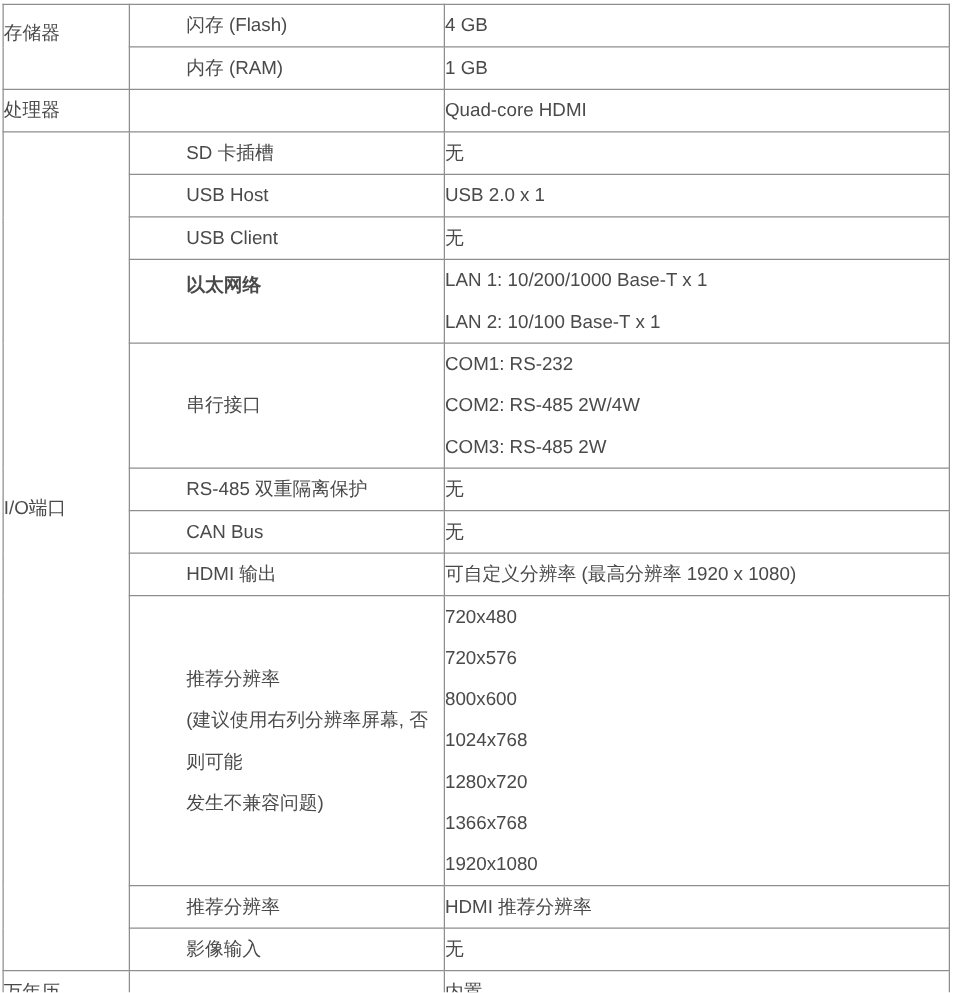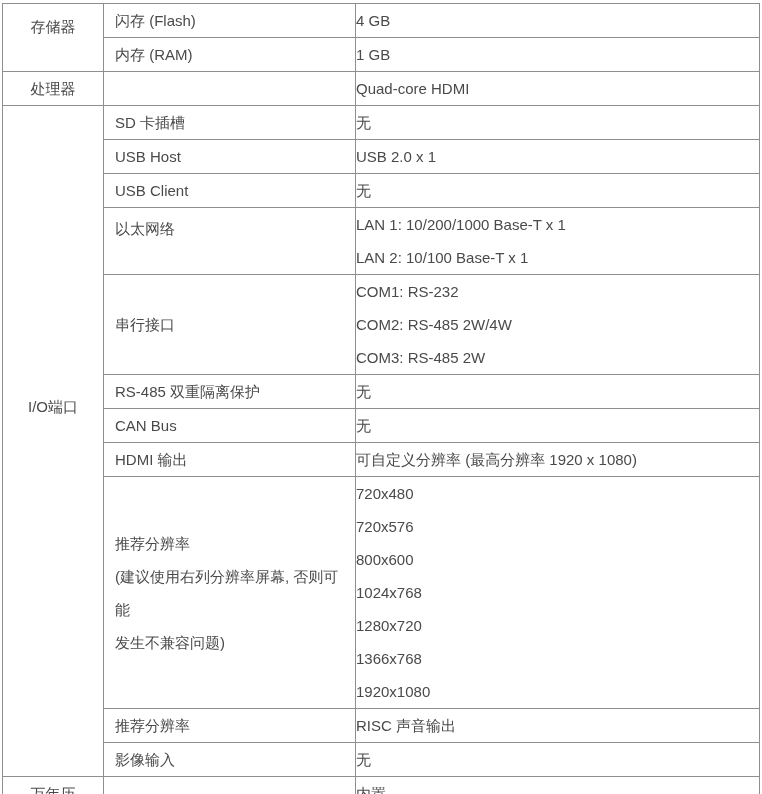--- a/index.html
+++ b/index.html
@@ -19,28 +19,28 @@
   }
   col.c1{width:101px;} col.c2{width:252px;} col.c3{width:404px;}
   td{
     border:1px solid var(--border-color);
     padding:0;
     font-size:15px;
     color:var(--text-color);
     background:var(--bg-color);
     overflow:hidden;
   }
-  td.cat{text-align:center;vertical-align:middle;}
+  td.cat{vertical-align:middle;}
   td.cat.storage{padding-bottom:22px;}
   td.cat.io{padding-bottom:70px;}
   td.lbl{text-align:left;vertical-align:middle;padding-left:11px;padding-right:4px;}
-  td.lbl.top{vertical-align:top;padding-top:4px;}
+  td.lbl.top{vertical-align:top;padding-top:4px;font-weight:bold;}
   td.val{text-align:left;vertical-align:middle;}
   .line{line-height:33px;white-space:nowrap;}
-  td.lbl .line{white-space:normal;}
+  td.lbl .line{white-space:normal;margin-left:34px;}
 </style>
 </head>
 <body>
 
 <div class="screen">
   <table class="spec">
     <colgroup>
         <col class="c1">
         <col class="c2">
         <col class="c3">
@@ -111,21 +111,21 @@
           <div class="line">720x576</div>
           <div class="line">800x600</div>
           <div class="line">1024x768</div>
           <div class="line">1280x720</div>
           <div class="line">1366x768</div>
           <div class="line">1920x1080</div>
         </td>
       </tr>
       <tr style="height:34px">
         <td class="lbl"><span class="line">推荐分辨率</span></td>
-        <td class="val"><span class="line">RISC 声音输出</span></td>
+        <td class="val"><span class="line">HDMI 推荐分辨率</span></td>
       </tr>
       <tr style="height:31px">
         <td class="lbl"><span class="line">影像输入</span></td>
         <td class="val"><span class="line">无</span></td>
       </tr>
       <tr style="height:29px">
         <td class="cat"><span class="line">万年历</span></td>
         <td class="lbl"></td>
         <td class="val"><span class="line">内置</span></td>
       </tr>

